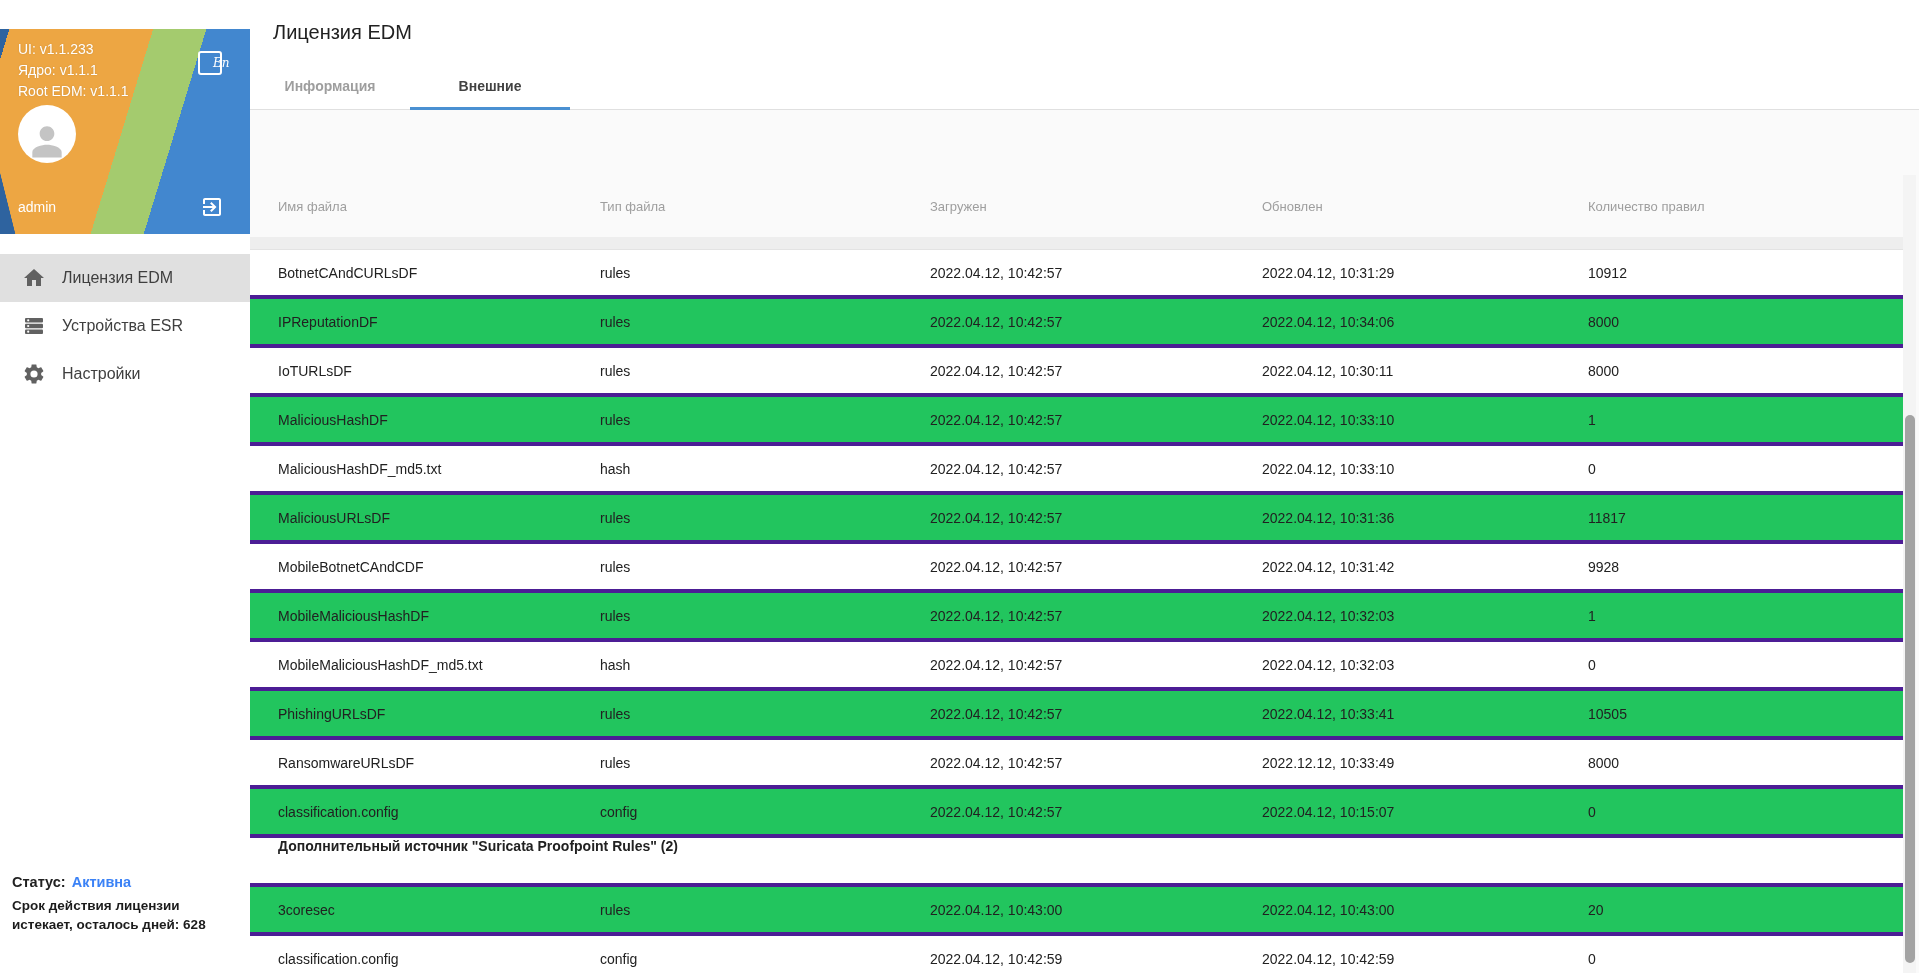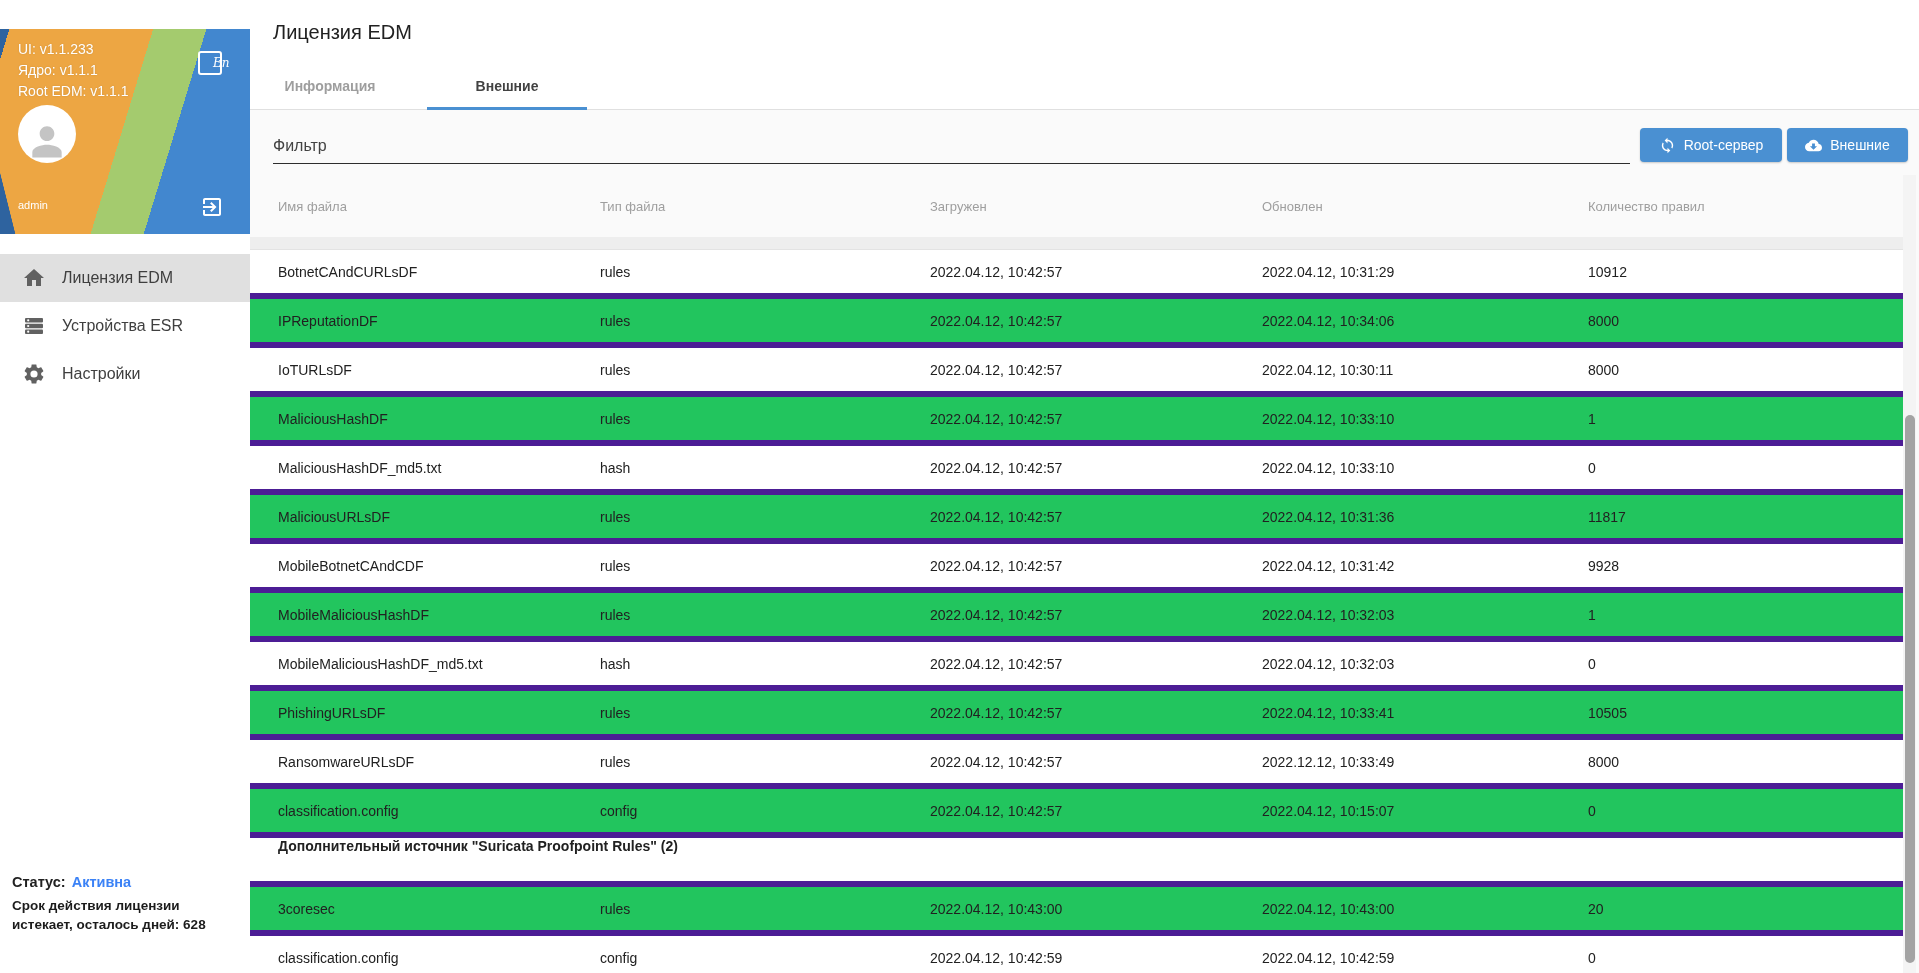--- a/index.html
+++ b/index.html
@@ -13,40 +13,40 @@
       linear-gradient(76deg, #2e639f 0%, #2e639f 5%, rgba(0,0,0,0) 5.2%),
       linear-gradient(107deg, #2e639f 0%, #2e639f 3%, #eda643 3%, #eda643 49%, #a4cb6e 49%, #a4cb6e 66%, #4287cf 66%, #4287cf 100%);
   }
   .ver-line { color:#fff; font-size:14px; line-height:21px; text-shadow:0 0 2px rgba(0,0,0,.15); }
   #versions { position:absolute; left:18px; top:10px; }
   #lang-badge { position:absolute; left:198px; top:22px; width:24px; height:24px;
     border:2px solid #fff; border-radius:3px; color:#fff; text-align:center;
     font:italic 12px/20px "DejaVu Serif", serif; cursor:pointer;padding-left:13px; }
   #avatar { position:absolute; left:18px; top:76px; width:58px; height:58px; border-radius:50%;
     background:#fff; display:flex; align-items:flex-end; justify-content:center; overflow:hidden; }
-  #username { position:absolute; left:18px; top:170px; color:#fff; font-size:11px; }
+  #username { position:absolute; left:18px; top:170px; color:#fff; font-size:14px; }
   #logout-btn { position:absolute; left:200px; top:166px; width:24px; height:24px; cursor:pointer; }
 
   #nav { position:absolute; left:0; top:225px; width:250px; }
   .nav-item { height:48px; display:flex; align-items:center; padding-left:22px; cursor:pointer; }
   .nav-item.active { background:#e0e0e0; }
   .nav-item .nav-ico { width:24px; height:24px; margin-right:16px; flex:0 0 24px; }
   .nav-item .nav-label { font-size:16px; color:#3f3f3f; }
 
   #status-block { position:absolute; left:12px; top:845px; width:218px; }
   #status-line { font-size:14.5px; font-weight:bold; color:#212121; margin-bottom:6px; }
   #status-value { font-weight:bold; color:#3b82f6; margin-left:6px; }
   .status-para { font-size:13.5px; font-weight:bold; color:#1c1c1c; line-height:19px; margin-bottom:7px; }
 
   
   #main { position:absolute; left:250px; top:0; width:1669px; height:973px; background:#fafafa; }
   #topbar { position:absolute; left:0; top:0; width:1669px; height:110px; background:#fff;
             border-bottom:1px solid #e0e0e0; }
   #page-title { position:absolute; left:23px; top:21px; font-size:20px; color:#212121; }
-  #tabs { position:absolute; left:0; top:62px; height:48px; display:flex;gap:17px; }
+  #tabs { position:absolute; left:0; top:62px; height:48px; display:flex; }
   .tab { width:160px; height:48px; display:flex; align-items:center; justify-content:center;
          font-size:14px; font-weight:bold; color:#9e9e9e; cursor:pointer; position:relative; }
   .tab.active { color:#424242; }
   .tab.active .tab-underline { position:absolute; left:0; bottom:0; width:160px; height:3px; background:#4a90d2; }
 
   #filter-row { position:absolute; left:0; top:110px; width:1669px; height:65px; }
   #filter-input { position:absolute; left:23px; top:18px; width:1357px; height:36px;
     background:transparent; border:none; border-bottom:1px solid #2d2d2d; outline:none;
     font-size:16px; color:#424242; }
   #filter-input::placeholder { color:#424242; opacity:1; }
@@ -58,21 +58,21 @@
   .btn svg { width:17px; height:17px; }
 
   
   .tgrid { display:grid; grid-template-columns:350px 330px 332px 326px 1fr; align-items:center; }
   #thead { position:absolute; left:0; top:175px; width:1653px; height:62px; }
   .th { font-size:13px; color:#9e9e9e; }
   .th:first-child, .tcell:first-child, .scell { padding-left:28px; }
   #partial-row { position:absolute; left:0; top:237px; width:1653px; height:13px;
                  background:#eeeeee; border-bottom:1px solid #e3e3e3; }
   #tbody { position:absolute; left:0; top:250px; width:1653px; }
-  .trow { height:49px; border-bottom:6px solid #4c1d95; cursor:pointer; }
+  .trow { height:49px; border-bottom:4px solid #4c1d95; cursor:pointer; }
   .trow.gray { background:#22c55e; }
   .trow.white { background:#ffffff; }
   .tcell { font-size:14px; color:#212121; white-space:nowrap; overflow:hidden; }
   .trow.section { display:flex; cursor:default; }
   .scell { font-size:14px; font-weight:bold; color:#212121; }
 
   
   #scroll-track { position:absolute; left:1903px; top:175px; width:13px; height:798px; background:#f4f4f4; z-index:8; }
   #scroll-thumb { position:absolute; left:1905px; top:415px; width:10px; height:548px; background:#a3a3a3; border-radius:5px; z-index:9; cursor:pointer; }
 </style>
@@ -141,35 +141,20 @@
       <div class="tab">
         <span>Информация</span>
       </div>
       <div class="tab active">
         <span>Внешние</span>
         <div class="tab-underline"></div>
       </div>
     </div>
   </div>
 
-  <div id="filter-row">
-    <input id="filter-input" placeholder="Фильтр" style="">
-    <button class="btn" id="btn-root">
-      <svg viewBox="0 0 24 24" fill="#fff">
-          <path d="M12 4V1L8 5l4 4V6c3.31 0 6 2.69 6 6 0 1.01-.25 1.97-.7 2.8l1.46 1.46C19.54 15.03 20 13.57 20 12c0-4.42-3.58-8-8-8zm0 14c-3.31 0-6-2.69-6-6 0-1.01.25-1.97.7-2.8L5.24 7.74C4.46 8.97 4 10.43 4 12c0 4.42 3.58 8 8 8v3l4-4-4-4v3z"></path>
-        </svg>
-      <span>Root-сервер</span>
-    </button>
-    <button class="btn" id="btn-ext">
-      <svg viewBox="0 0 24 24" fill="#fff">
-          <path d="M19.35 10.04C18.67 6.59 15.64 4 12 4 9.11 4 6.6 5.64 5.35 8.04 2.34 8.36 0 10.91 0 14c0 3.31 2.69 6 6 6h13c2.76 0 5-2.24 5-5 0-2.64-2.05-4.78-4.65-4.96zM17 13l-5 5-5-5h3V9h4v4h3z"></path>
-        </svg>
-      <span>Внешние</span>
-    </button>
-  </div>
 
   <div id="thead" class="tgrid">
     <div class="th">Имя файла</div>
     <div class="th">Тип файла</div>
     <div class="th">Загружен</div>
     <div class="th">Обновлен</div>
     <div class="th">Количество правил</div>
   </div>
 
   <div id="partial-row"></div>

